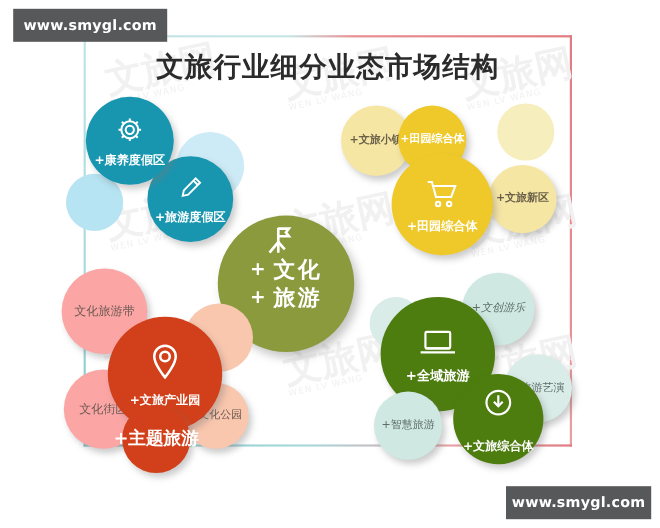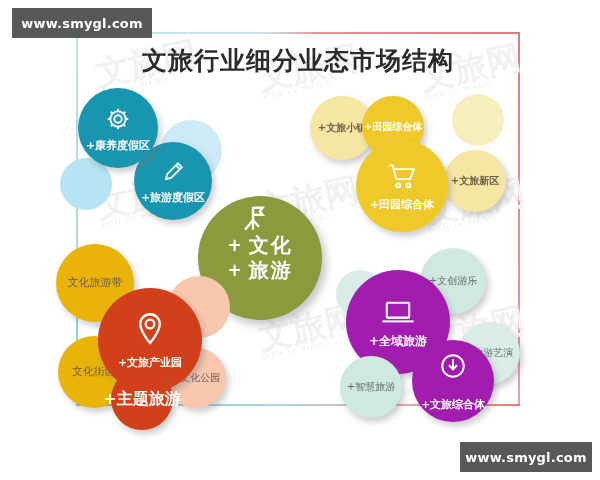--- a/index.html
+++ b/index.html
@@ -58,23 +58,23 @@
   .icon{display:block;}
 
   
   .c-blue      {background:#1896b0;color:#ffffff;}
   .c-blue-lt   {background:#b6e4f2;color:#5a5a5a;}
   .c-blue-lt2  {background:#cdebf6;color:#5a5a5a;}
   .c-yellow    {background:#efc92a;color:#ffffff;}
   .c-yellow-lt {background:#f6e6a4;color:#6a6048;}
   .c-yellow-lt2{background:#f7eebd;color:#6a6048;}
   .c-orange    {background:#d1401a;color:#ffffff;}
-  .c-orange-lt {background:#eab308;color:#6b5a52;justify-content:center;}
+  .c-orange-lt {background:#fca5a5;color:#6b5a52;justify-content:center;}
   .c-orange-lt2{background:#f9c6ae;color:#6b5a52;}
-  .c-teal      {background:#a21caf;color:#ffffff;}
+  .c-teal      {background:#4d7c0f;color:#ffffff;}
   .c-teal-lt   {background:#cfe8e2;color:#5f6d6a;}
   .c-teal-lt2  {background:#d9ece7;color:#5f6d6a;}
 
   
   .hub{
     position:absolute;border-radius:50%;background:#8a9a3c;
     box-shadow:4px 5px 9px rgba(110,110,110,.4);
     display:flex;align-items:center;justify-content:center;
   }
   .hub-text{color:#ffffff;font-weight:bold;font-size:20px;line-height:1.25;
@@ -223,21 +223,21 @@
         <circle cx="12" cy="9.6" r="3.2"></circle>
       </svg>
     </span>
     <span class="lbl" style="font-size:11px;margin-top:4px;">+文旅产业园</span>
   </div>
 
   <div class="bub c-orange shadow" style="left:111px;top:368px;width:62px;height:62px;">
     <span class="lbl" style="font-size:16px;">+主题旅游</span>
   </div>
 
-  <div class="bub c-teal-lt shadow" style="left:420px;top:248px;width:66px;height:66px;">
+  <div class="bub c-teal-lt shadow" style="left:420px;top:248px;width:66px;height:66px;font-style:italic;">
     <span class="lbl" style="font-size:10px;font-weight:normal;">+文创游乐</span>
   </div>
 
   <div class="bub c-teal-lt2" style="left:336px;top:270px;width:48px;height:48px;"></div>
 
   <div class="bub c-teal-lt2 shadow" style="left:458px;top:322px;width:62px;height:62px;">
     <span class="lbl" style="font-size:10px;font-weight:normal;">+旅游艺演</span>
   </div>
 
   <div class="bub c-teal shadow" style="left:346px;top:270px;width:104px;height:104px;">

